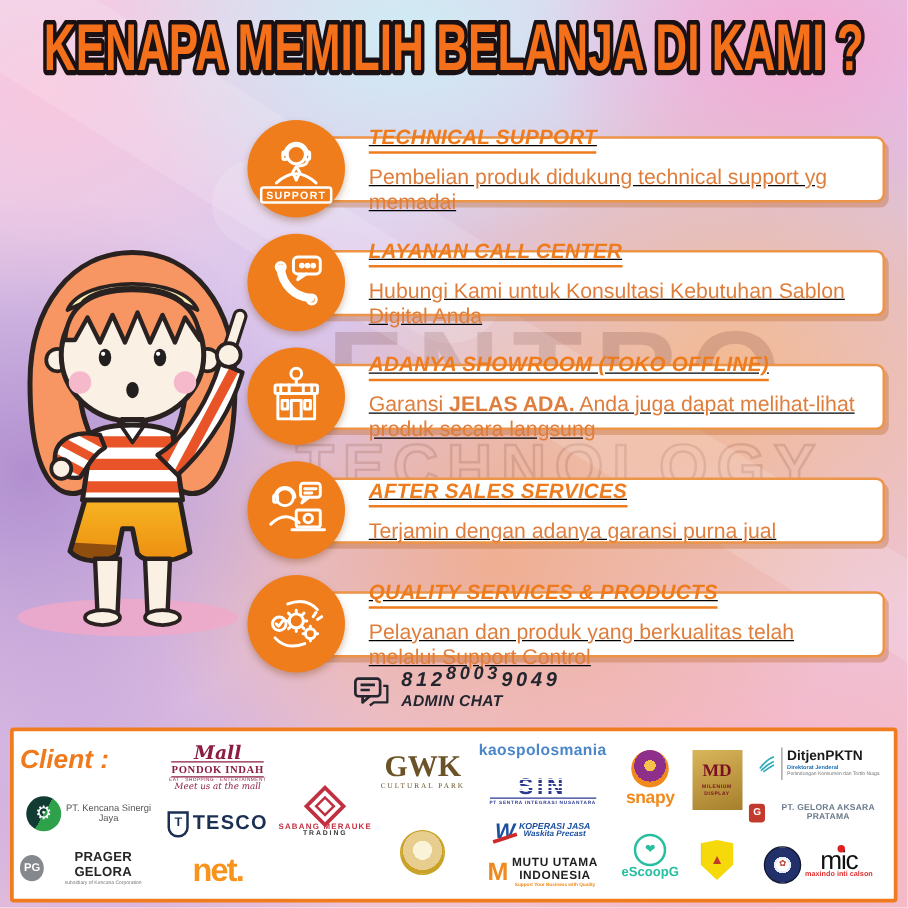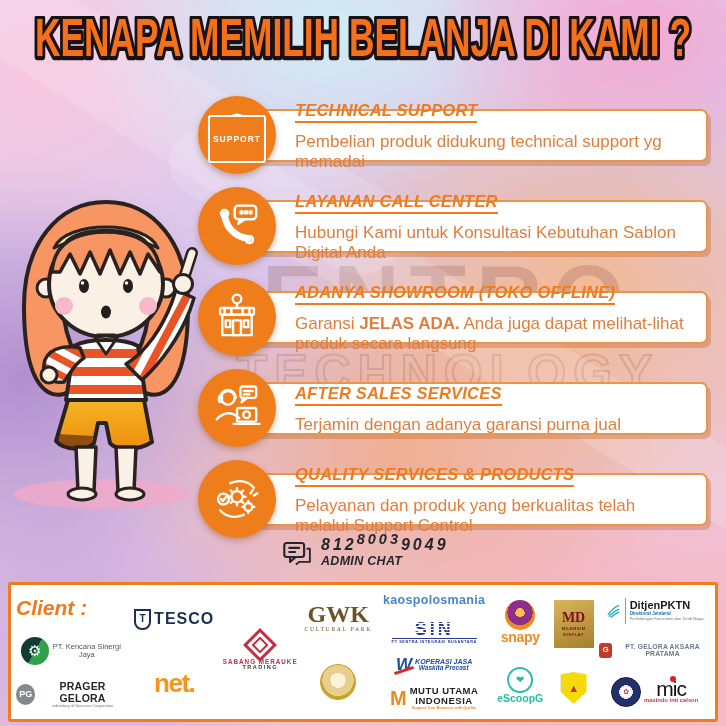--- a/index.html
+++ b/index.html
@@ -42,25 +42,25 @@
   .girl{ position:absolute; left:0; top:186px; width:212px; height:332px; z-index:2; }
 
   
   .features{ position:absolute; left:198px; top:96px; width:512px; z-index:1; }
   .feature{ position:relative; height:79px; margin-bottom:12px; }
   .f-circle{ position:absolute; left:0; top:0; width:78px; height:78px; border-radius:50%;
     background:#EF7D1B; z-index:2; display:flex; align-items:center; justify-content:center;
     box-shadow:0 3px 6px rgba(120,60,10,.35);}
   .f-circle svg{ width:52px; height:52px; stroke:#fff; fill:none; stroke-width:2.1; stroke-linecap:round; stroke-linejoin:round;}
   .icon-label{ position:absolute; bottom:11px; left:50%; transform:translateX(-50%);
-    border:2px solid #fff; border-radius:3px; padding:17px 3px; font-size:8.5px; font-weight:bold;
+    border:2px solid #fff; border-radius:3px; padding:0 3px; font-size:8.5px; font-weight:bold;
     letter-spacing:1px; color:#fff; background:#EF7D1B; }
   .f-card{ position:absolute; left:39px; right:2px; top:13px; height:53px; background:#fff;
     border:2px solid #EC9448; border-radius:7px; box-shadow:3px 4px 0 rgba(186,94,28,.33);
-    padding:6px 20px 4px 56px; display:flex; flex-direction:column; justify-content:center;}
+    padding:6px 20px 4px 56px; display:flex; flex-direction:column; justify-content:center;text-decoration:underline;}
   .f-title{ display:inline-block; align-self:flex-start; color:#EE7C1E; font-weight:bold; font-style:italic;
     font-size:16.5px; letter-spacing:.2px; border-bottom:2px solid #EE7C1E; padding-bottom:1px;}
   .f-desc{ margin-top:9px; font-size:17px; color:#DF7E3C; }
   .f-desc b{ font-weight:bold; }
 
   
   .contact{ position:absolute; left:281px; top:536px; display:flex; gap:56px; z-index:2;flex-direction:column;}
   .c-block{ display:flex; align-items:flex-start; gap:7px; }
   .c-block svg{ width:33px; height:31px; margin-top:3px;}
   .c-num{ font-size:16px; font-weight:bold; font-style:italic; color:#23262E; letter-spacing:3px; line-height:1.1; white-space:nowrap;}
@@ -370,20 +370,26 @@
     <div class="logo">
       <span class="pg-circle">PG</span>
       <span>
         <span class="prager-name">PRAGER GELORA</span>
         <span class="prager-sub">subsidiary of Kencana Corporation</span>
       </span>
     </div>
   </div>
 
   <div class="col c2">
+    <div class="logo stack pi">
+      <span class="pi-script">Mall</span>
+      <span class="pi-name">PONDOK INDAH</span>
+      <span class="pi-tag">EAT · SHOPPING · ENTERTAINMENT</span>
+      <span class="pi-script2">Meet us at the mall</span>
+    </div>
     <div class="logo">
       <span class="tesco-shield">T</span>
       <span class="tesco-name">TESCO</span>
     </div>
     <div class="logo">
       <span class="net-name">net.</span>
     </div>
   </div>
 
   <div class="col c3">

